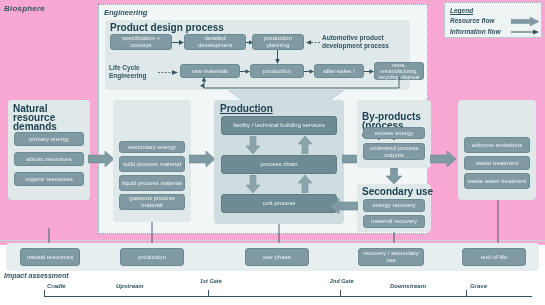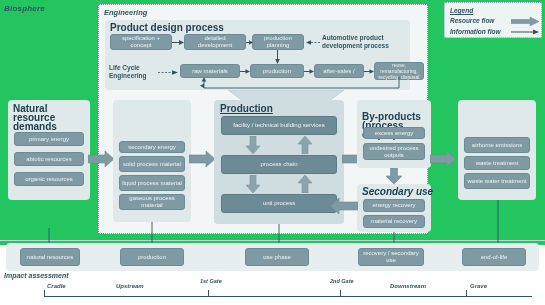--- a/index.html
+++ b/index.html
@@ -12,21 +12,21 @@
     position: relative;
     font-family: "Liberation Sans", sans-serif;
     overflow: hidden;
     color: #2e4a55;
   }
 
   #canvas {
     position: absolute;
     left: 0; top: 0;
     width: 545px; height: 245px;
-    background: #22c55e;
+    background: #f9a8d4;
   }
 
   .abs { position: absolute; }
 
   
   .biosphere-label {
     left: 4px; top: 4px;
     font-style: italic;
     font-size: 8px;
     font-weight: bold;
@@ -259,21 +259,21 @@
   <div class="abs panel" style="left:357px;top:100px;width:74px;height:68px;"></div>
   <div class="abs panel-title" style="left:362px;top:112px;width:66px;">By-products (process output)</div>
   <div class="abs chip" style="left:363px;top:127px;width:62px;height:12px;">excess energy</div>
   <div class="abs chip" style="left:363px;top:143px;width:62px;height:17px;">undesired process outputs</div>
 
   <svg class="abs" style="left:386px;top:168px;" width="16" height="16" viewBox="0 0 16 16">
     <path d="M4.5 0 H11.5 V8 H16 L8 16 L0 8 H4.5 Z" fill="#7f9aa2" stroke="#6d8b94" stroke-width="0.6"></path>
   </svg>
 
   <div class="abs panel" style="left:357px;top:184px;width:74px;height:48px;"></div>
-  <div class="abs panel-title" style="left:362px;top:187px;font-style:italic;">Secondary use</div>
+  <div class="abs panel-title" style="left:362px;top:187px;">Secondary use</div>
   <div class="abs chip" style="left:363px;top:199px;width:62px;height:13px;">energy recovery</div>
   <div class="abs chip" style="left:363px;top:215px;width:62px;height:13px;">material recovery</div>
 
   <svg class="abs" style="left:330px;top:198px;" width="28" height="16" viewBox="0 0 28 16">
     <path d="M28 4 H9 V0 L0 8 L9 16 V12 H28 Z" fill="#7f9aa2" stroke="#6d8b94" stroke-width="0.6"></path>
   </svg>
 
   <svg class="abs" style="left:430px;top:151px;" width="26" height="16" viewBox="0 0 26 16">
     <path d="M0 4 H17 V0 L26 8 L17 16 V12 H0 Z" fill="#7f9aa2" stroke="#6d8b94" stroke-width="0.6"></path>
   </svg>

